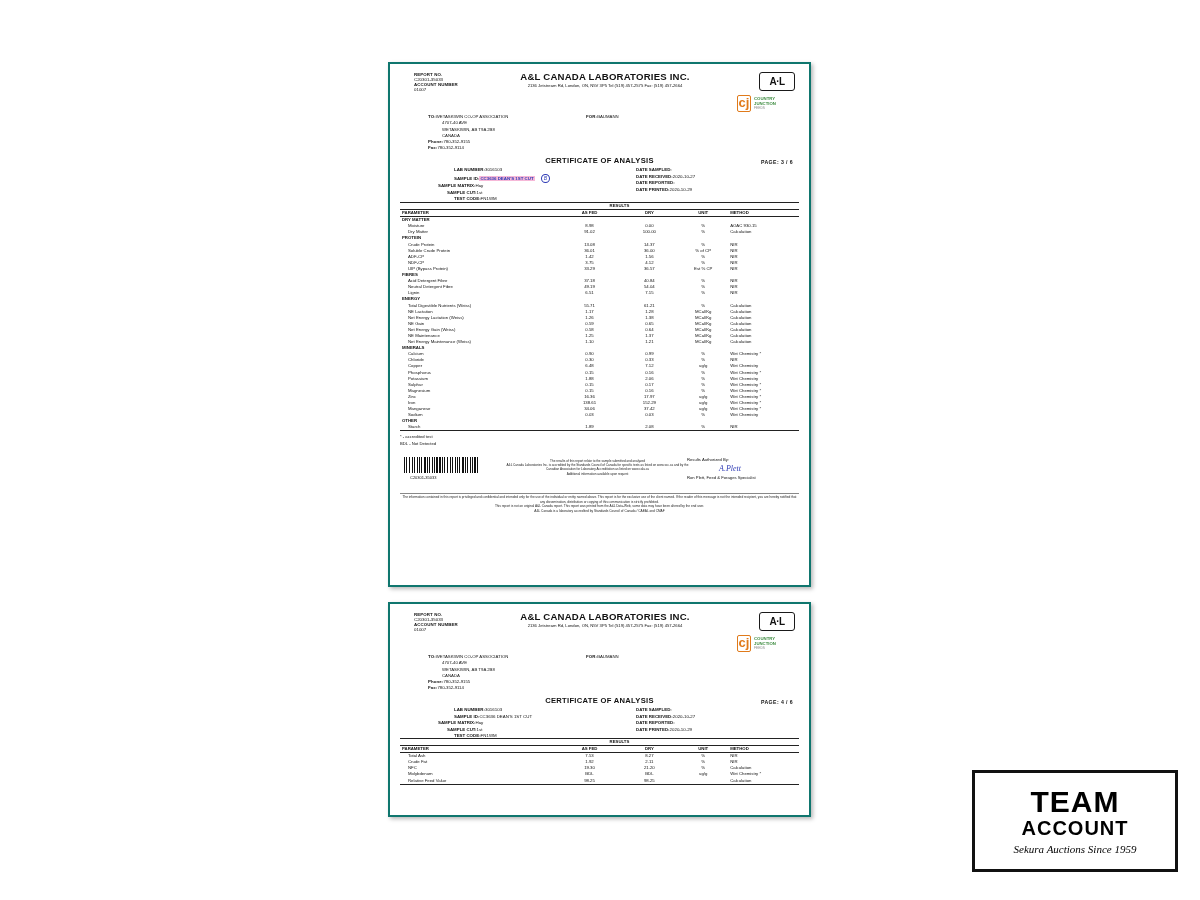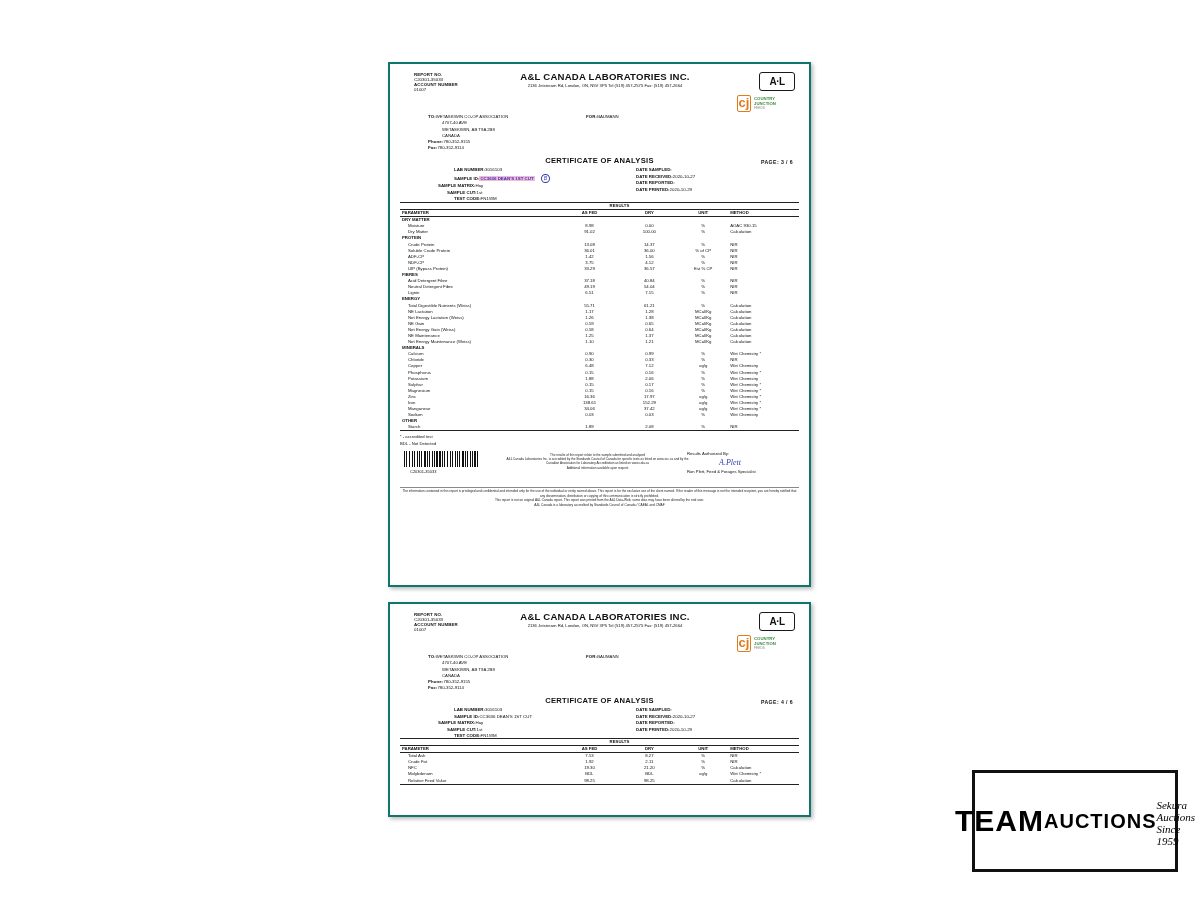--- a/index.html
+++ b/index.html
@@ -95,21 +95,21 @@
   .c-asfed{width:15%;text-align:center;}
   .c-dry{width:15%;text-align:center;}
   .c-unit{width:12%;text-align:center;}
   .c-method{width:18%;padding-left:3px !important;}
   td.group{font-weight:bold;}
   td.ind{padding-left:8px !important;}
   .res tr.last td{border-bottom:.7px solid #222;}
 
   
   .notes{margin-top:3px;font-size:4.2px;line-height:1.5;}
-  .sig-area{position:relative;margin-top:4px;height:34px;}
+  .sig-area{position:relative;margin-top:10px;height:34px;}
   .barcode{
     position:absolute;left:4px;top:0;width:74px;height:16px;
     background:repeating-linear-gradient(90deg,#111 0 1px,#fff 1px 2px,#111 2px 3.2px,#fff 3.2px 5px,#111 5px 6.4px,#fff 6.4px 7.6px);
   }
   .barcode-num{position:absolute;left:10px;top:18px;font-size:4px;}
   .disc{
     position:absolute;left:100px;top:2px;width:195px;text-align:center;font-size:3.1px;line-height:1.35;color:#222;
   }
   .auth{position:absolute;right:12px;top:0;width:100px;text-align:left;font-size:4.2px;line-height:1.5;}
   .sigimg{
@@ -118,21 +118,21 @@
   }
   .footer-lines{
     margin-top:2px;text-align:center;font-size:3.2px;line-height:1.45;color:#222;
     border-top:.6px solid #888;padding-top:1px;
   }
 
   
   .team-logo{
     position:absolute;right:22px;bottom:28px;width:200px;height:96px;
     background:#ffffff;border:3px solid #111;
-    display:flex;flex-direction:row;align-items:center;justify-content:center;
+    display:flex;flex-direction:column;align-items:center;justify-content:center;
   }
   .team-logo .t1{font-weight:bold;font-size:30px;letter-spacing:1px;line-height:1;}
   .team-logo .t2{font-weight:bold;font-size:20px;letter-spacing:1px;line-height:1.1;}
   .team-logo .t3{font-family:"Liberation Serif", serif;font-style:italic;font-size:11px;margin-top:4px;}
 </style>
 </head>
 <body>
 
 <div class="page-stack">
 
@@ -603,15 +603,15 @@
           </tbody>
       </table>
 
     </div>
   </div>
 
 </div>
 
 <div class="team-logo">
   <div class="t1">TEAM</div>
-  <div class="t2">AUCTIONS</div>
+  <div class="t2">ACCOUNT</div>
   <div class="t3">Sekura Auctions Since 1959</div>
 </div>
 
 </body></html>

